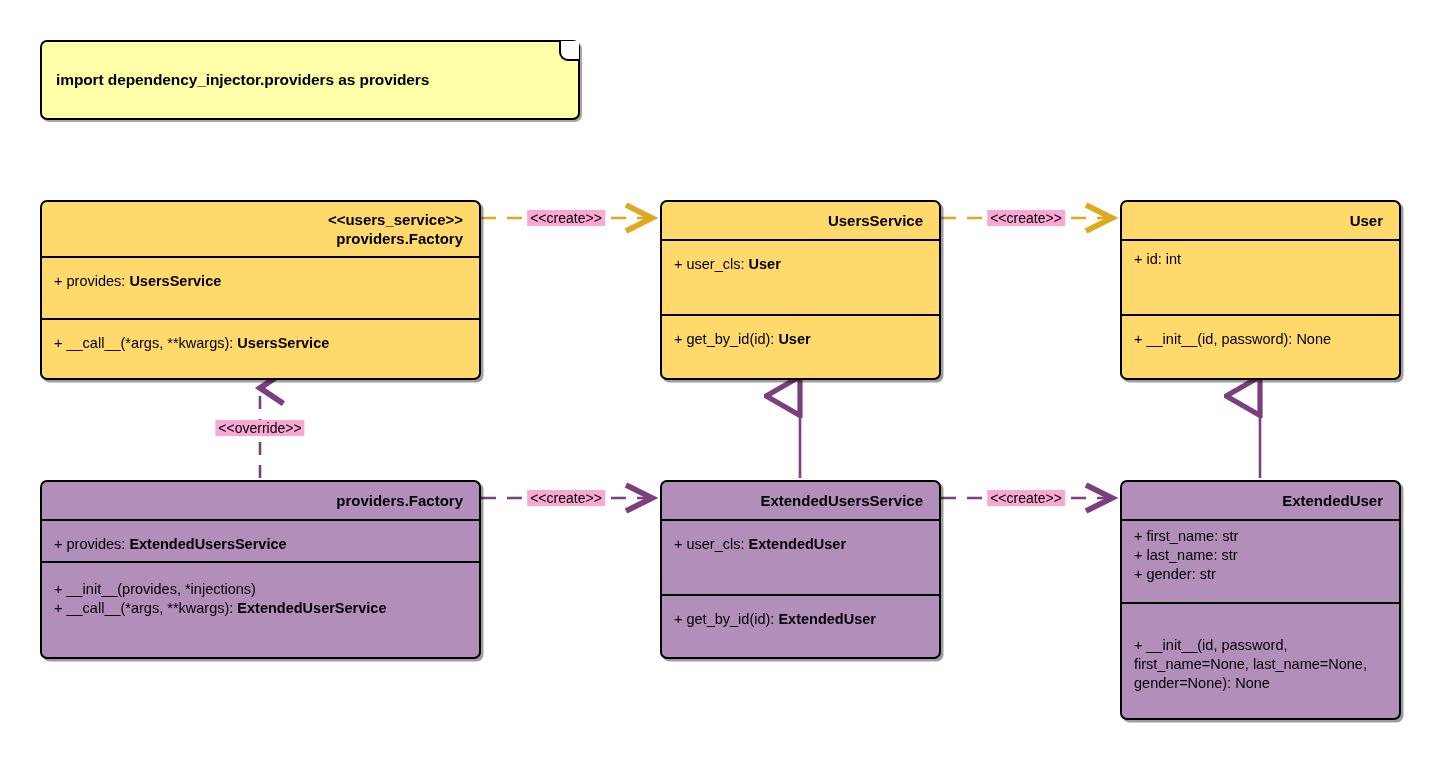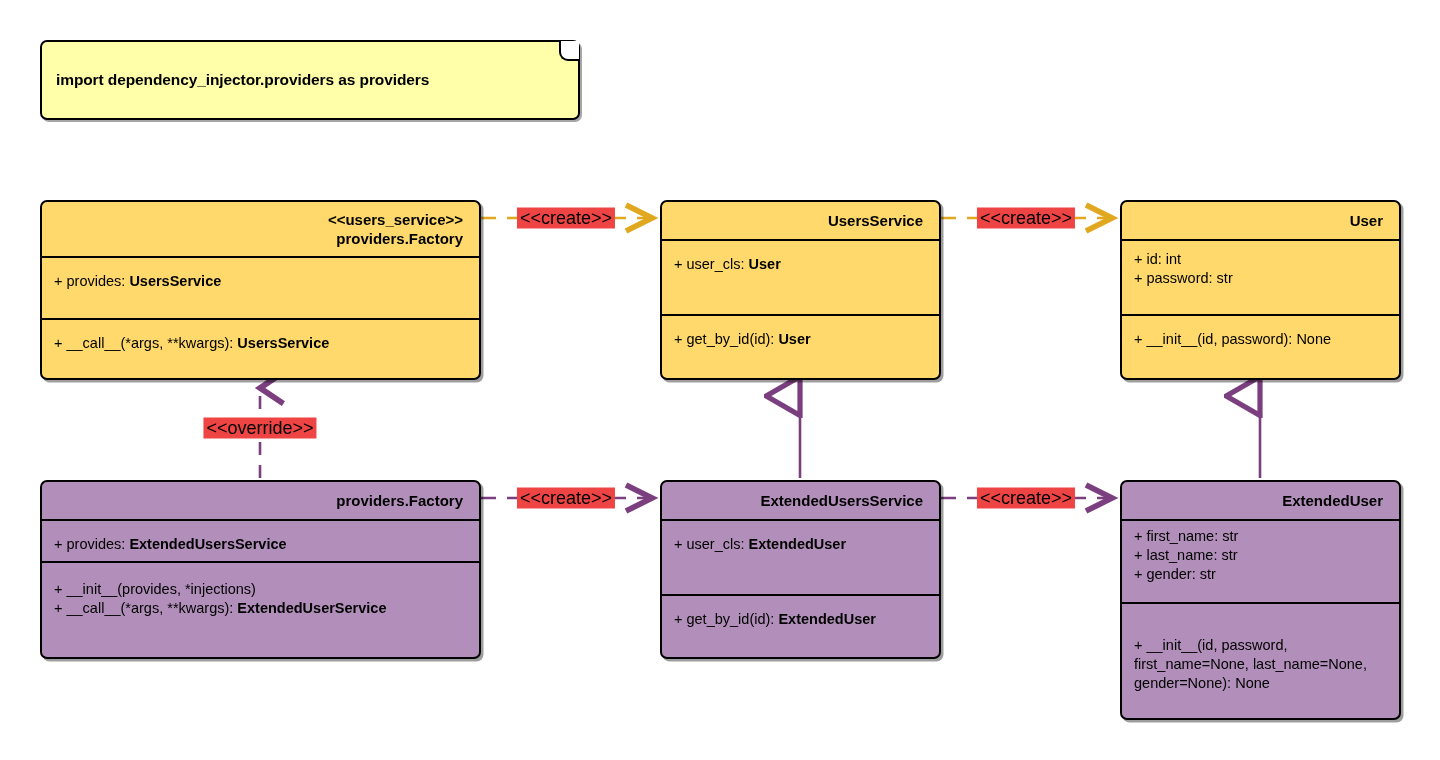--- a/index.html
+++ b/index.html
@@ -101,23 +101,23 @@
   svg.links {
     position: absolute;
     left: 0;
     top: 0;
     width: 1440px;
     height: 760px;
     pointer-events: none;
   }
   .edge-label {
     position: absolute;
-    font-size: 18px;
+    font-size: 14px;
     color: #000000;
-    background: #ef4444;
+    background: #f9a8d4;
     padding: 0 3px;
     white-space: nowrap;
     transform: translate(-50%, -50%);
   }
 </style>
 </head>
 <body>
 
 <div id="canvas">
 
@@ -192,21 +192,20 @@
     </div>
   </div>
 
   <div class="cls yellow" style="left:1120px; top:200px; width:281px; height:180px;">
     <div class="cls-title" style="padding-top:9px; padding-bottom:9px;">
       <span class="nm">User</span>
     </div>
     <div class="cls-sep"></div>
     <div class="cls-compartment" style="height:73px; padding-top:9px;">
       <div class="row">+ id: int</div>
-      <div class="row">+ password: str</div>
     </div>
     <div class="cls-sep"></div>
     <div class="cls-compartment">
       <div class="row">+ __init__(id, password): None</div>
     </div>
   </div>
 
   <div class="cls purple" style="left:40px; top:480px; width:441px; height:179px;">
     <div class="cls-title" style="padding-top:9px; padding-bottom:9px;">
       <span class="nm">providers.Factory</span>

